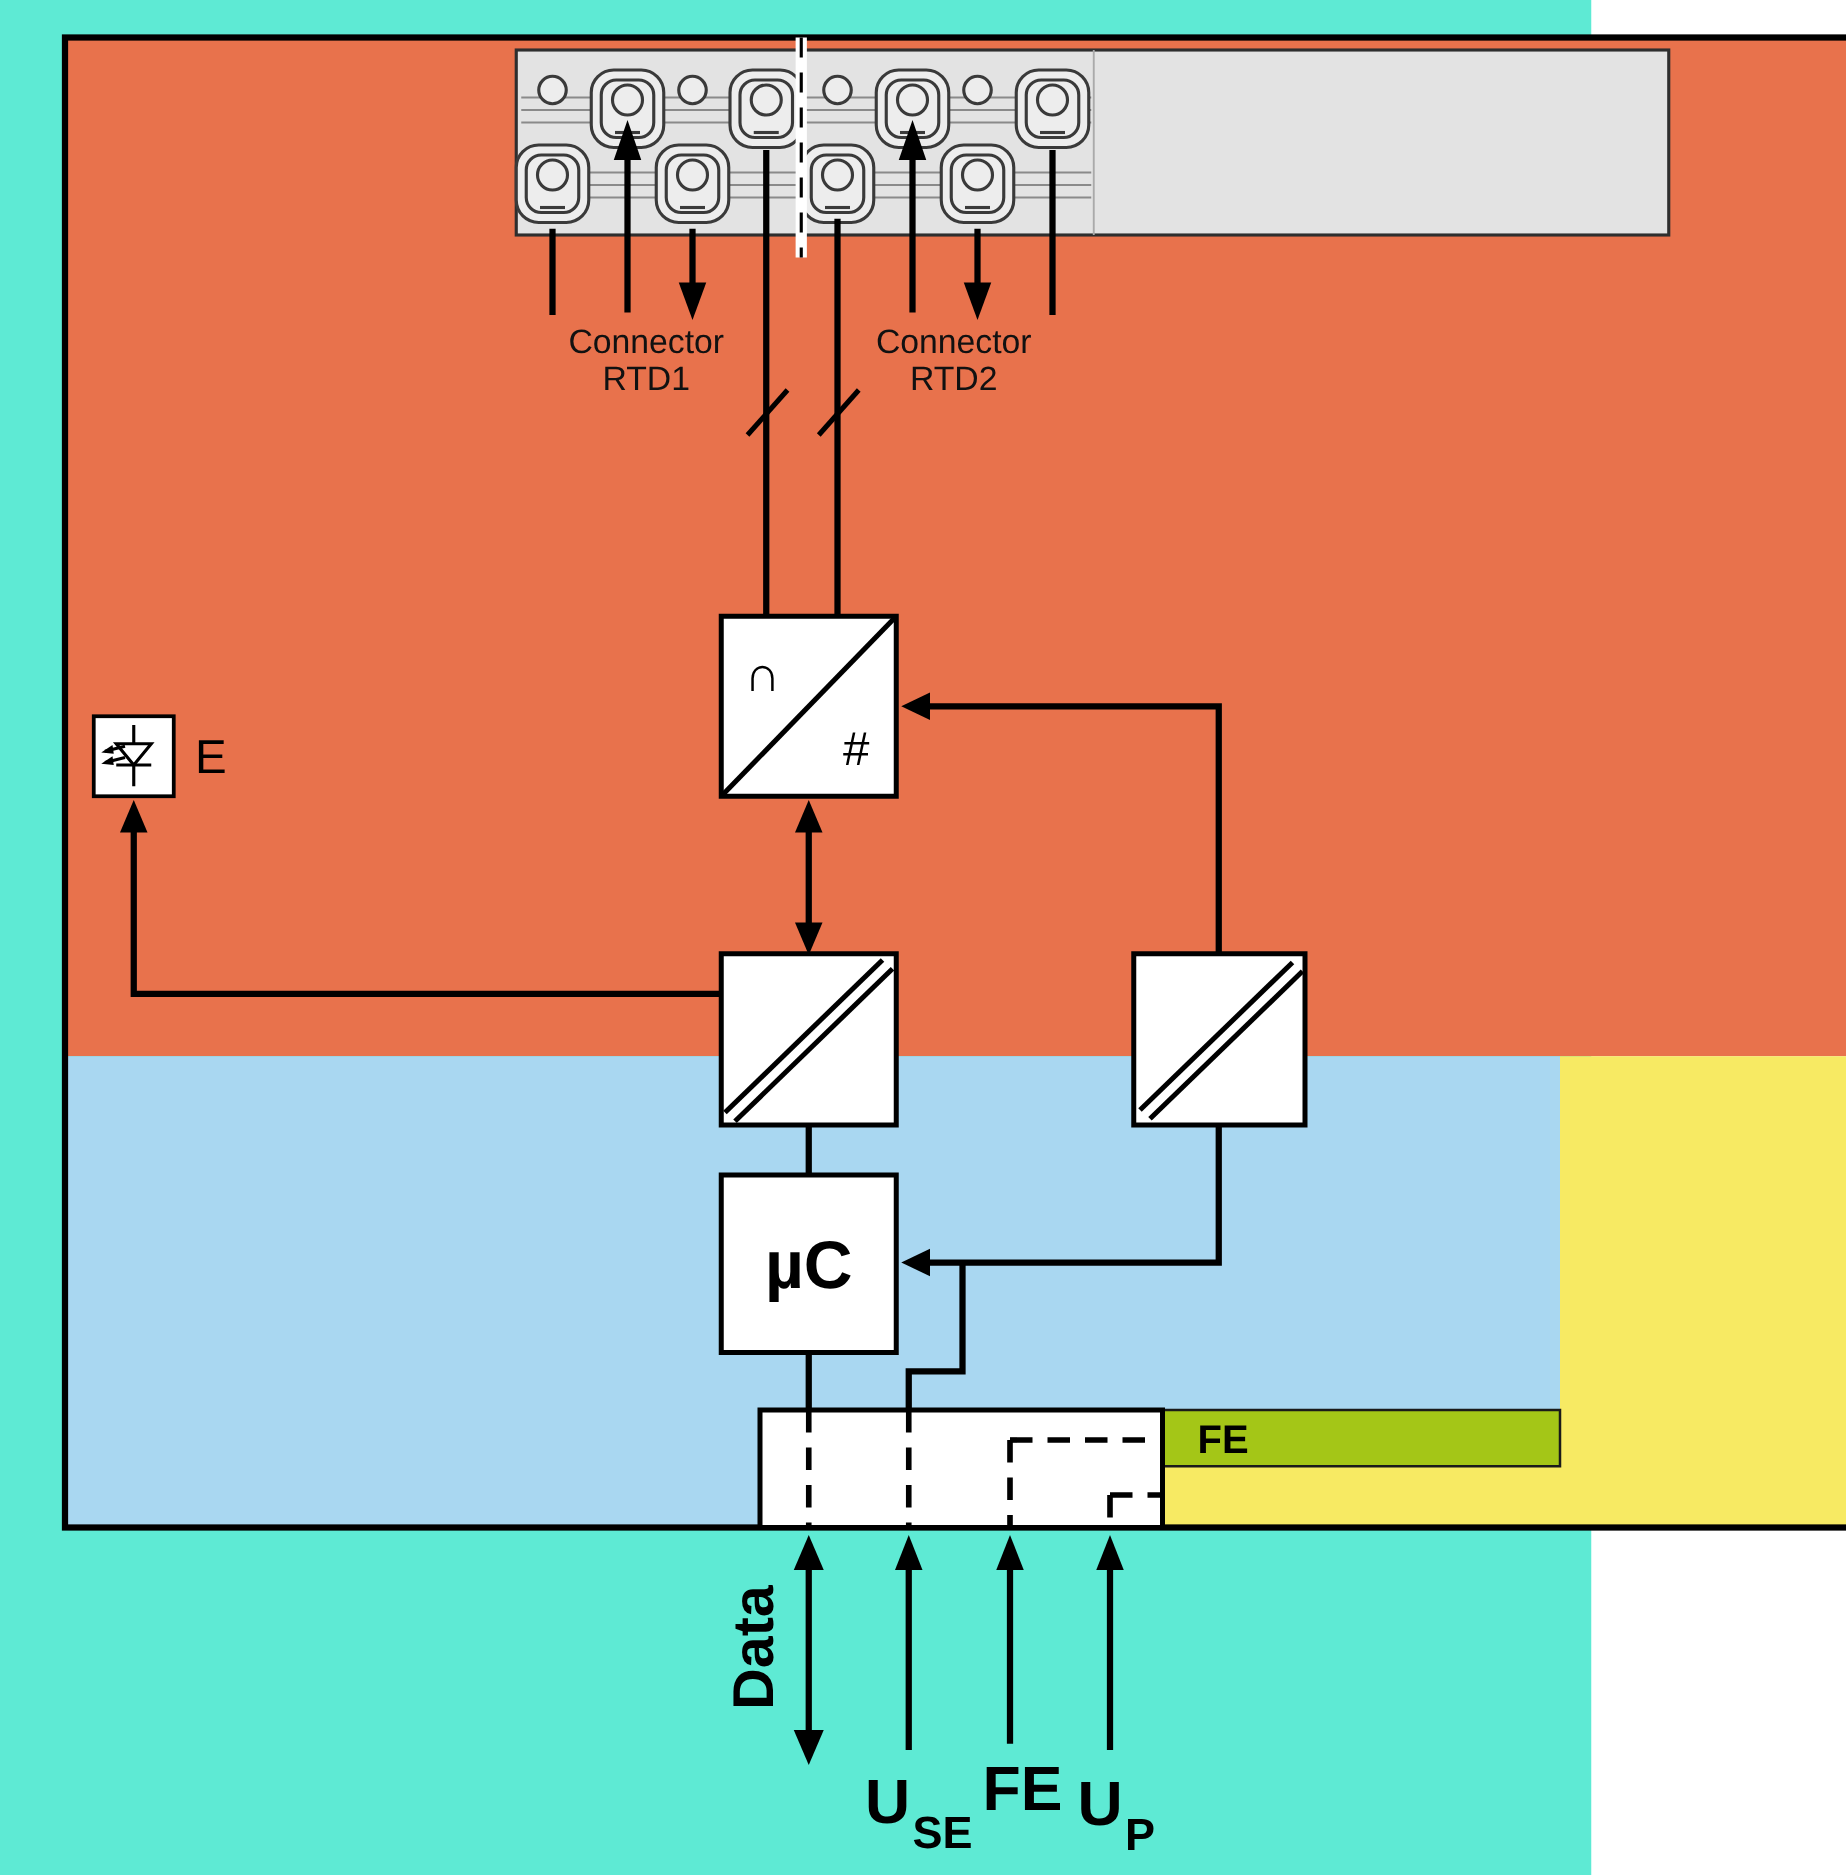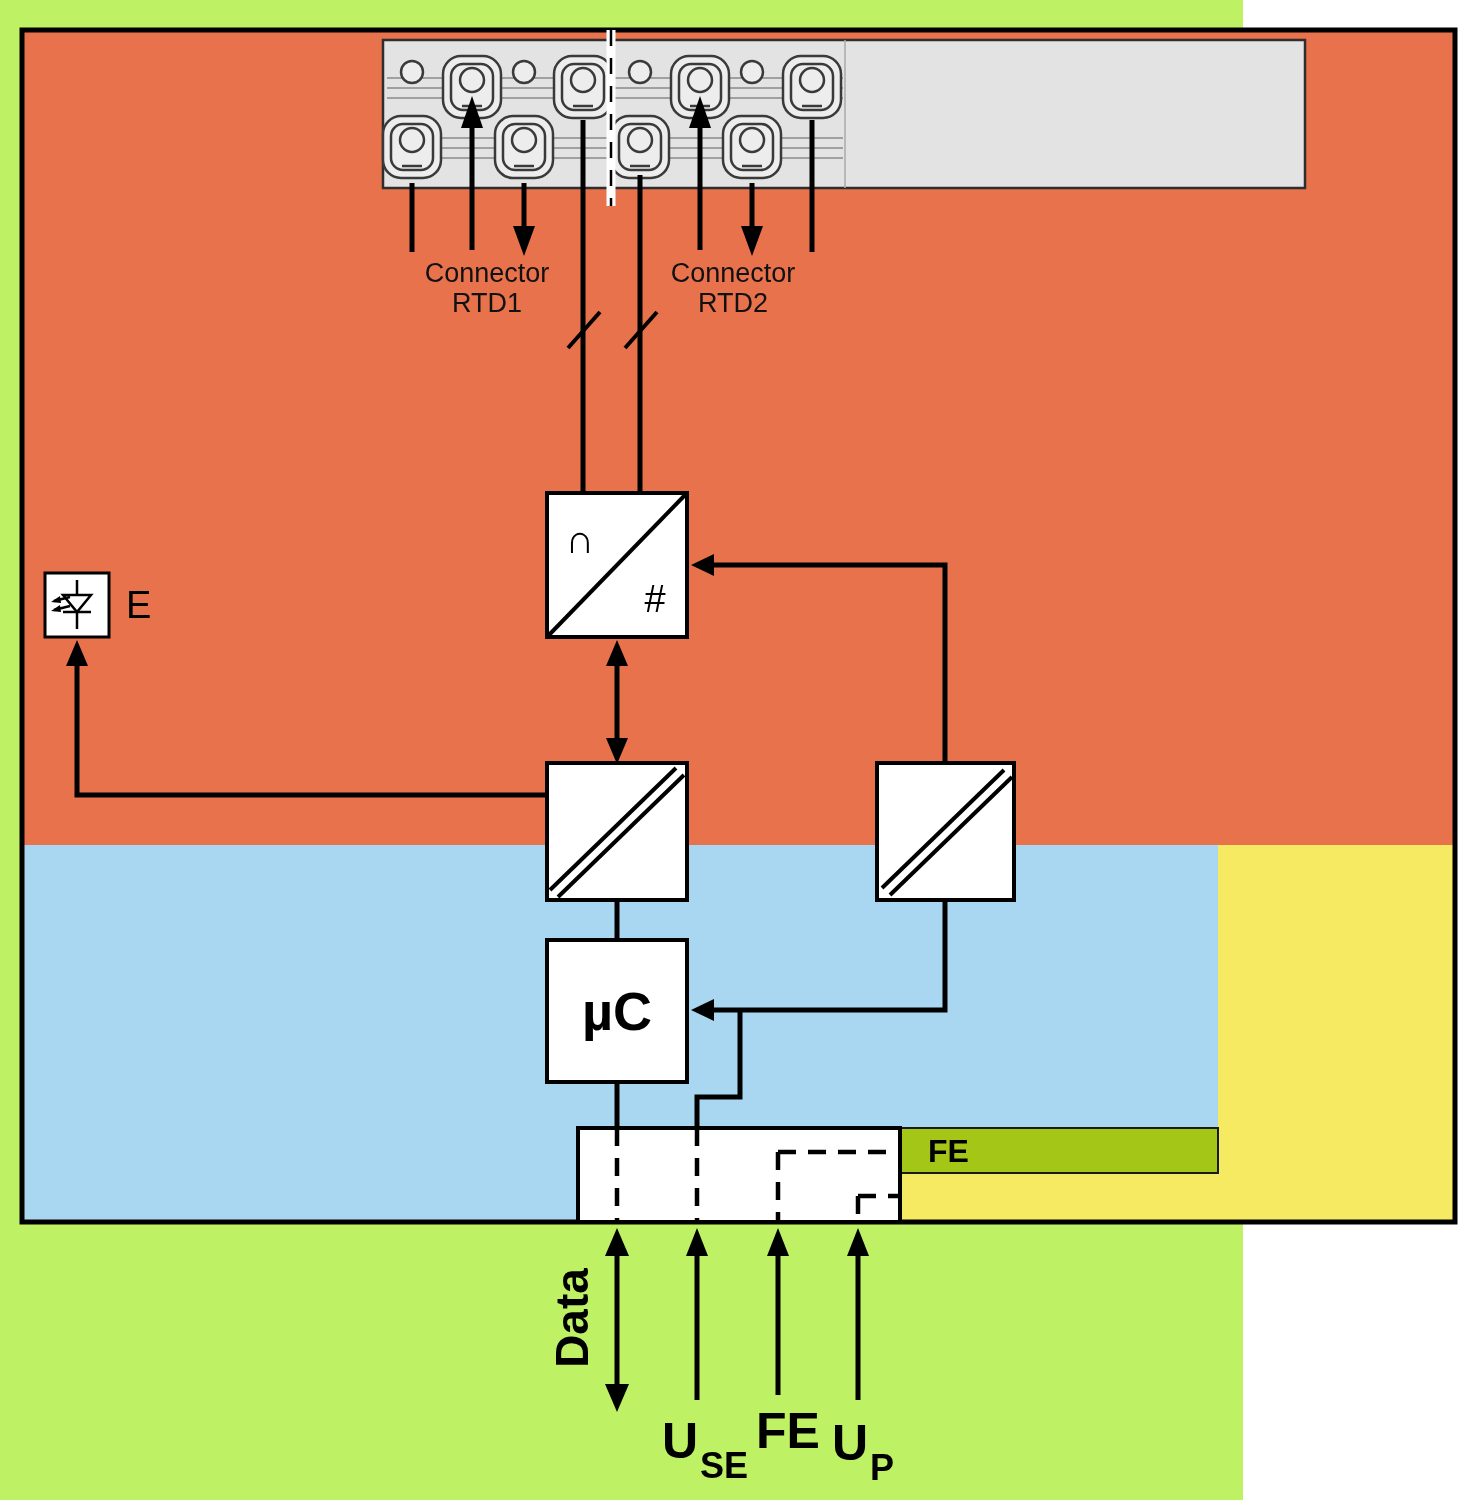--- a/index.html
+++ b/index.html
@@ -1,18 +1,19 @@
 <!DOCTYPE html>
 <html><head>
 <meta charset="utf-8">
 <style>
   html,body{margin:0;padding:0;background:#ffffff;}
   .canvas{
-    width:1243px;height:1500px;position:relative;background:#bef264;
+    width:1243px;height:1500px;position:relative;background:#5eead4;
     font-family:"Liberation Sans","DejaVu Sans",sans-serif;
+    padding-left:30px;
   }
   svg{display:block;}
   text{fill:#000;}
   .lbl-connector{font-size:27px;fill:#111;}
   .lbl-symbol{font-size:40px;}
   .lbl-hash{font-size:38px;}
   .lbl-e{font-size:38px;}
   .lbl-mcu{font-size:54px;font-weight:bold;}
   .lbl-febar{font-size:32px;font-weight:bold;}
   .lbl-port{font-size:50px;font-weight:bold;}

